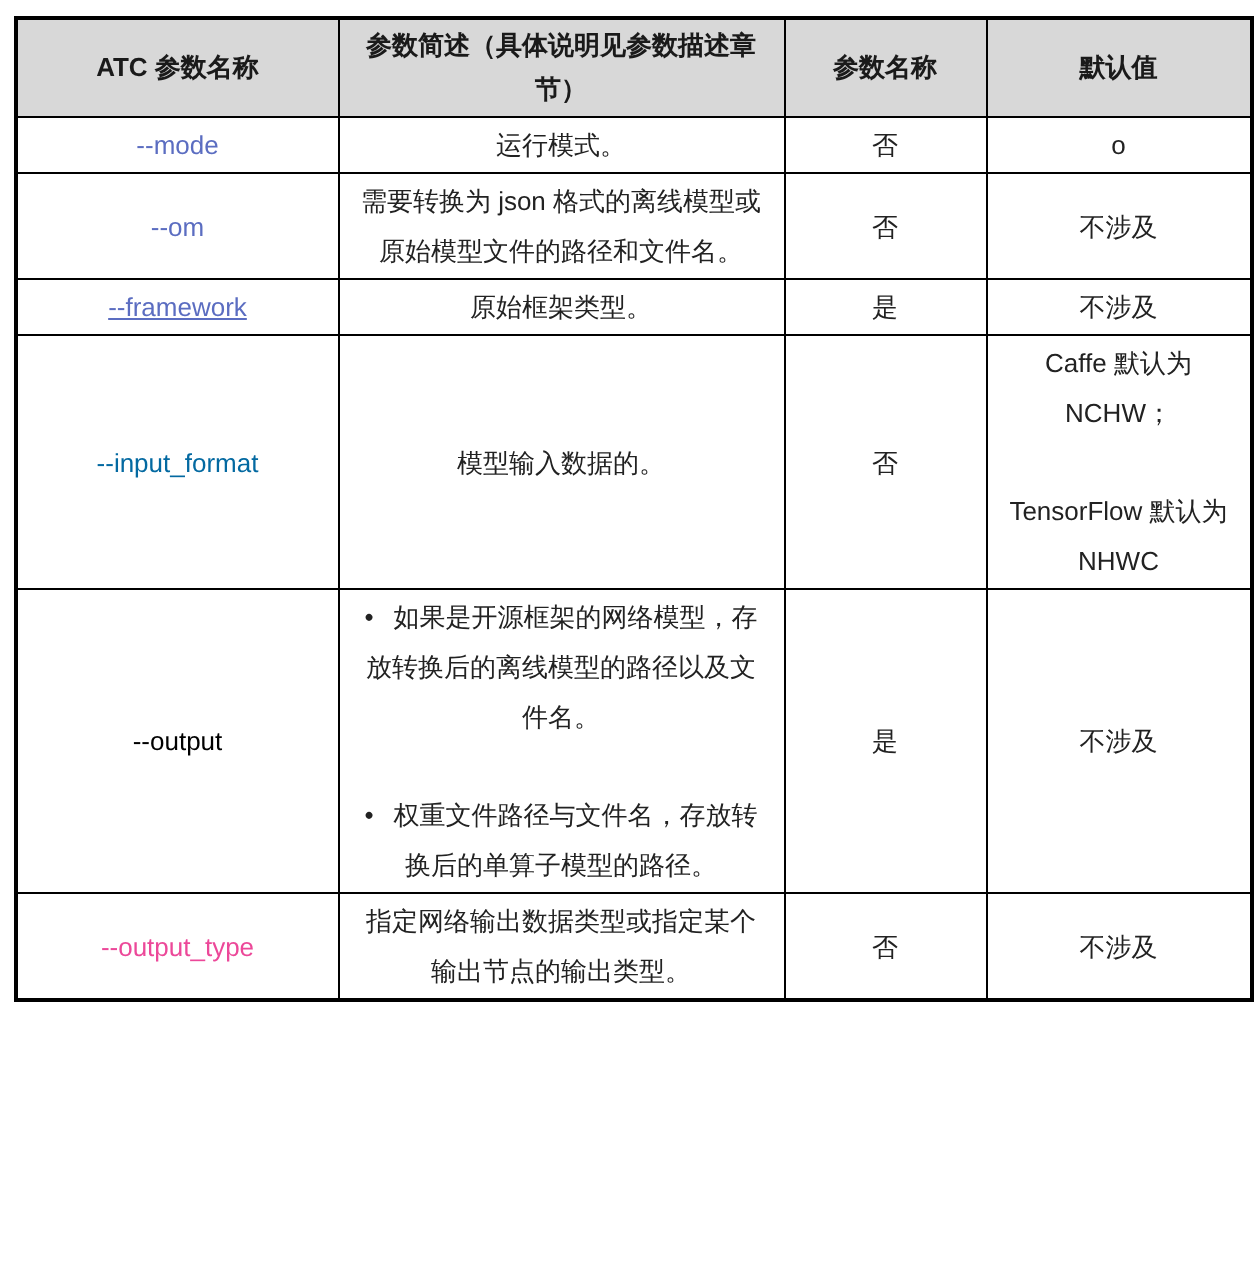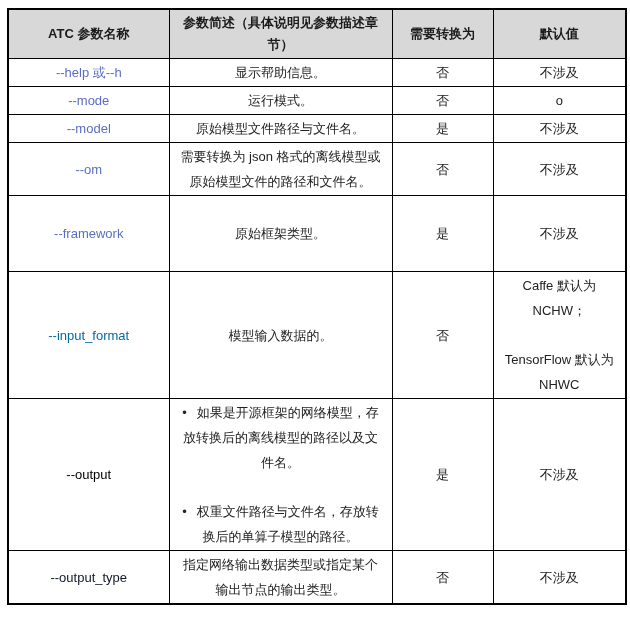--- a/index.html
+++ b/index.html
@@ -60,67 +60,47 @@
     <colgroup>
       <col style="width:161px">
       <col style="width:223px">
       <col style="width:101px">
       <col style="width:133px">
     </colgroup>
     <thead>
       <tr>
         <th>ATC 参数名称</th>
         <th>参数简述（具体说明见参数描述章节）</th>
-        <th>需要转换为</th>
+        <th>参数名称</th>
         <th>默认值</th>
       </tr>
     </thead>
     <tbody>
-        <tr>
-          <td><a class="param-link" style="color: rgb(91, 109, 193);">--help 或--h</a></td>
-          <td>
-            <p>显示帮助信息。</p>
-          </td>
-          <td>否</td>
-          <td>
-            <p>不涉及</p>
-          </td>
-        </tr>
         <tr>
           <td><a class="param-link" style="color: rgb(91, 109, 193);">--mode</a></td>
           <td>
             <p>运行模式。</p>
           </td>
           <td>否</td>
           <td>
             <p>o</p>
-          </td>
-        </tr>
-        <tr>
-          <td><a class="param-link" style="color: rgb(91, 109, 193);">--model</a></td>
-          <td>
-            <p>原始模型文件路径与文件名。</p>
-          </td>
-          <td>是</td>
-          <td>
-            <p>不涉及</p>
           </td>
         </tr>
         <tr>
           <td><a class="param-link" style="color: rgb(91, 109, 193);">--om</a></td>
           <td>
             <p>需要转换为 json 格式的离线模型或原始模型文件的路径和文件名。</p>
           </td>
           <td>否</td>
           <td>
             <p>不涉及</p>
           </td>
         </tr>
         <tr>
-          <td><a class="param-link" style="color: rgb(91, 109, 193);">--framework</a></td>
+          <td><a class="param-link" style="color: rgb(91, 109, 193); text-decoration: underline;">--framework</a></td>
           <td>
             <p>原始框架类型。</p>
           </td>
           <td>是</td>
           <td>
             <p>不涉及</p>
           </td>
         </tr>
         <tr>
           <td><a class="param-link" style="color: #0369a1;">--input_format</a></td>
@@ -138,21 +118,21 @@
           <td>
             <p class="bullet"><span class="dot">•</span><span>如果是开源框架的网络模型，存放转换后的离线模型的路径以及文件名。</span></p>
             <p class="bullet"><span class="dot">•</span><span>权重文件路径与文件名，存放转换后的单算子模型的路径。</span></p>
           </td>
           <td>是</td>
           <td>
             <p>不涉及</p>
           </td>
         </tr>
         <tr>
-          <td><a class="param-link" style="color: #0f172a;">--output_type</a></td>
+          <td><a class="param-link" style="color: #ec4899;">--output_type</a></td>
           <td>
             <p>指定网络输出数据类型或指定某个输出节点的输出类型。</p>
           </td>
           <td>否</td>
           <td>
             <p>不涉及</p>
           </td>
         </tr>
       </tbody>
   </table>

